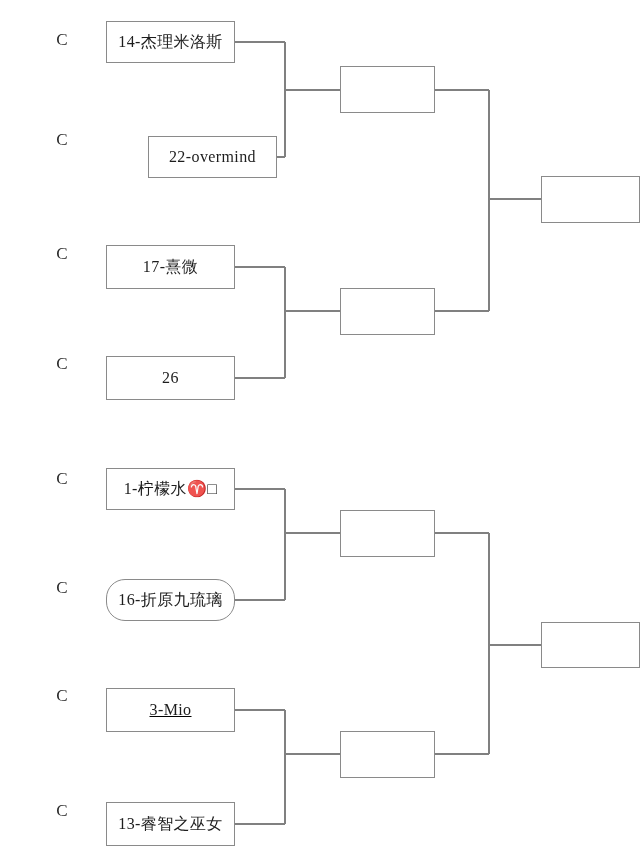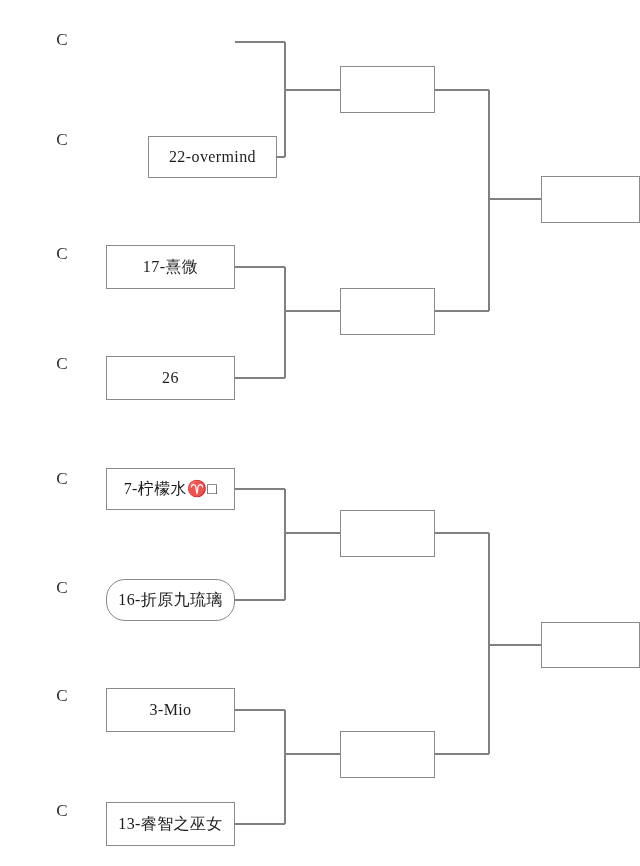--- a/index.html
+++ b/index.html
@@ -129,42 +129,45 @@
   <div class="seed-label" style="left:52px; top:31px;">C</div>
   <div class="seed-label" style="left:52px; top:131px;">C</div>
   <div class="seed-label" style="left:52px; top:245px;">C</div>
   <div class="seed-label" style="left:52px; top:355px;">C</div>
 
   <div class="seed-label" style="left:52px; top:470px;">C</div>
   <div class="seed-label" style="left:52px; top:579px;">C</div>
   <div class="seed-label" style="left:52px; top:687px;">C</div>
   <div class="seed-label" style="left:52px; top:802px;">C</div>
 
+  <div class="team-box" style="left:106px; top:21px; width:129px; height:42px;">
+    <span class="team-label">14-杰理米洛斯</span>
+  </div>
 
   <div class="team-box" style="left:106px; top:136px; width:129px; height:42px;margin-left:42px;">
     <span class="team-label">22-overmind</span>
   </div>
 
   <div class="team-box" style="left:106px; top:245px; width:129px; height:44px;">
     <span class="team-label">17-熹微</span>
   </div>
 
   <div class="team-box" style="left:106px; top:356px; width:129px; height:44px;">
     <span class="team-label">26</span>
   </div>
 
   <div class="team-box" style="left:106px; top:468px; width:129px; height:42px;">
-    <span class="team-label">7-柠檬水♈□</span>
+    <span class="team-label">1-柠檬水♈□</span>
   </div>
 
   <div class="team-box" style="left:106px; top:579px; width:129px; height:42px;border-radius:19px;">
     <span class="team-label">16-折原九琉璃</span>
   </div>
 
-  <div class="team-box" style="left:106px; top:688px; width:129px; height:44px;">
+  <div class="team-box" style="left:106px; top:688px; width:129px; height:44px;text-decoration:underline;">
     <span class="team-label">3-Mio</span>
   </div>
 
   <div class="team-box" style="left:106px; top:802px; width:129px; height:44px;">
     <span class="team-label">13-睿智之巫女</span>
   </div>
 
   <div class="slot-box" style="left:340px; top:66px; width:95px; height:47px;">
     <span class="slot-label"></span>
   </div>

